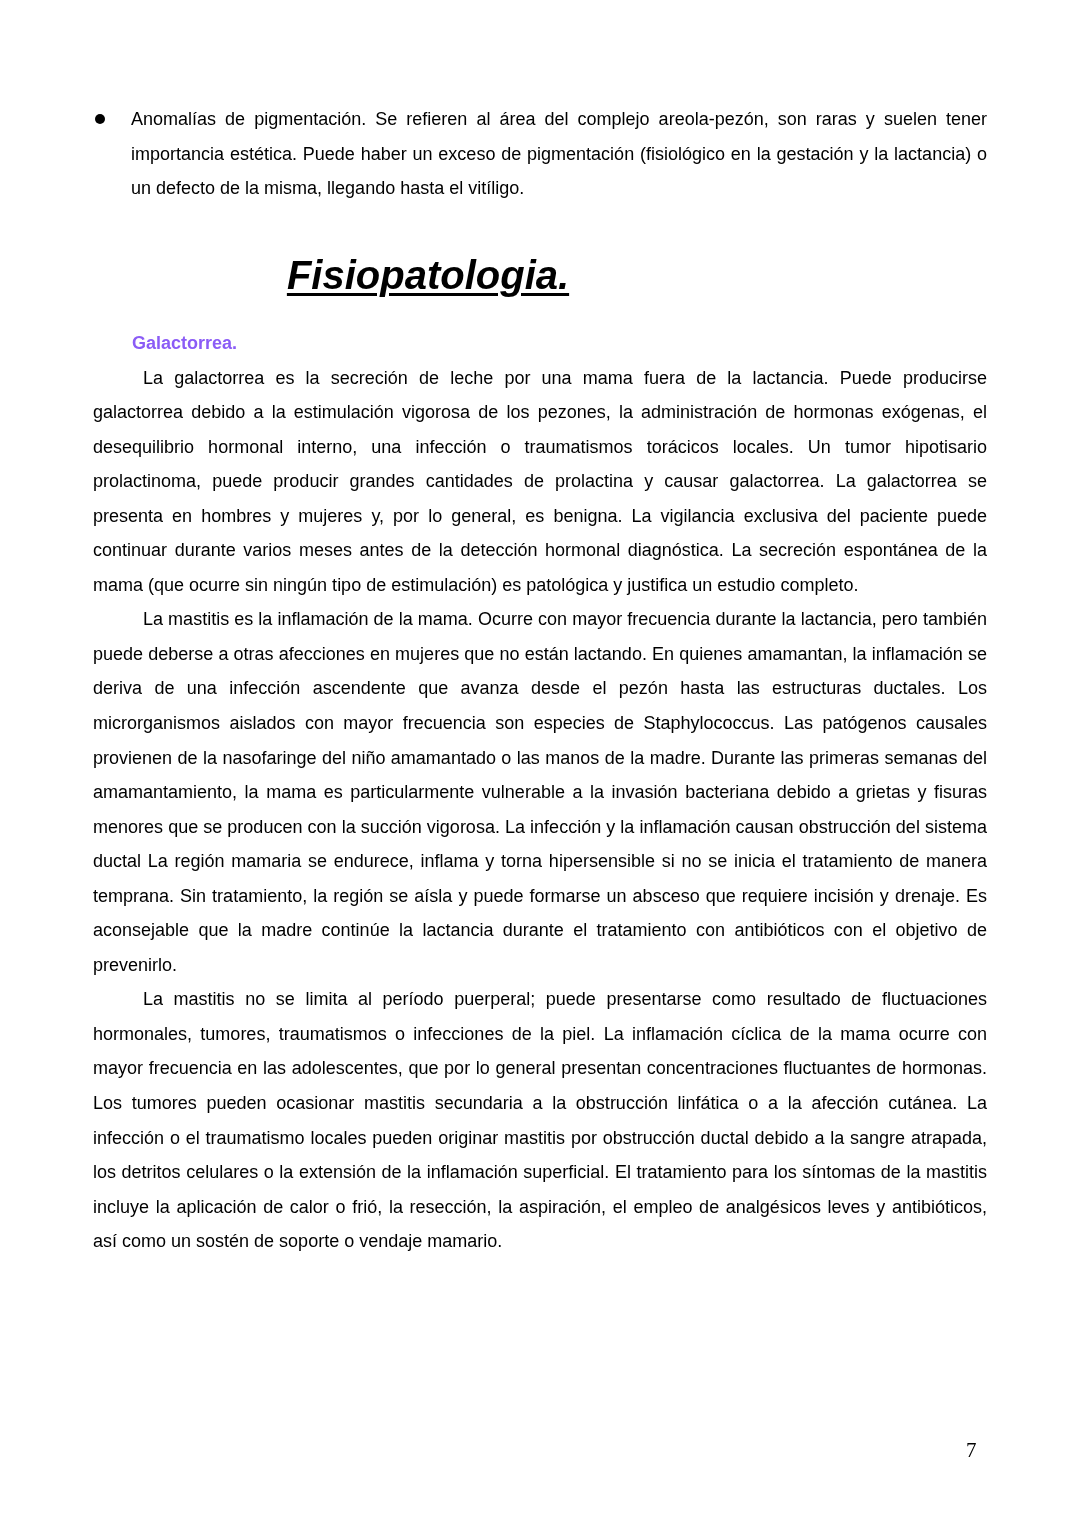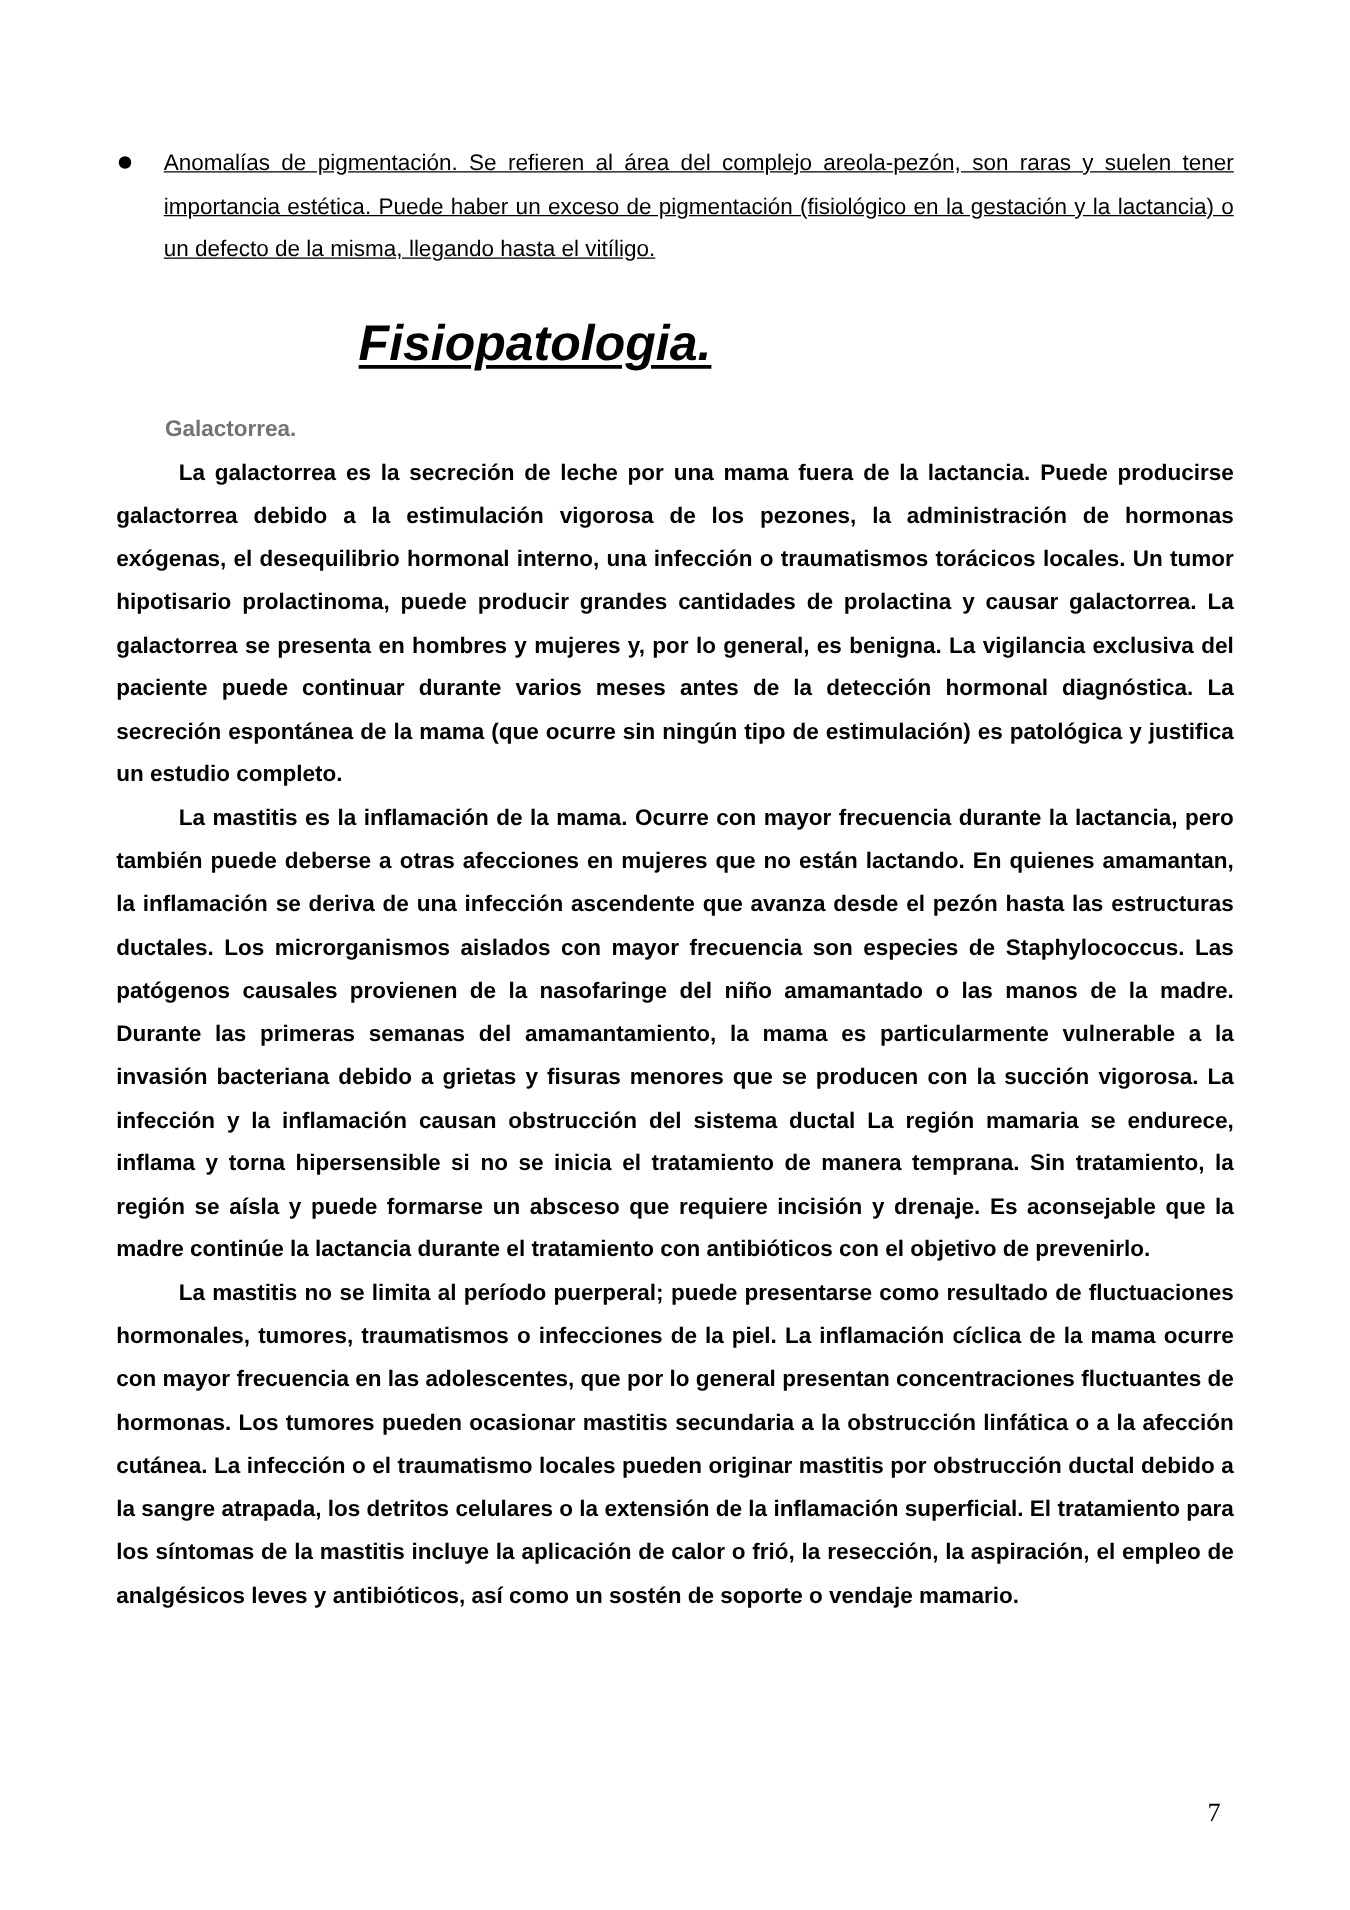--- a/index.html
+++ b/index.html
@@ -1,33 +1,33 @@
 <!DOCTYPE html>
 <html><head>
   <meta charset="utf-8">
   <style>
     html, body { margin: 0; padding: 0; background: #ffffff; }
     body { width: 1080px; height: 1528px; position: relative; overflow: hidden;
            font-family: "Liberation Sans", sans-serif; color: #000; }
     .page { position: absolute; left: 0; top: 0; width: 1080px; height: 1528px; }
-    .bullet-block { position: absolute; left: 93px; top: 113px; width: 894px; text-decoration: underline; }
+    .bullet-block { position: absolute; left: 93px; top: 102px; width: 894px; }
     .bullet-dot { position: absolute; left: 2px; top: 12px; width: 10px; height: 10px;
                   border-radius: 50%; background: #000; }
     .bullet-text { margin-left: 38px; font-size: 18px; line-height: 34.6px;
                    text-align: justify; }
     .title { position: absolute; left: 0; width: 856px; top: 250px; text-align: center;
              font-size: 40px; font-weight: bold; font-style: italic; line-height: 50px; }
     .title span { text-decoration: underline; text-decoration-thickness: 3px;
                   text-underline-offset: 4px; }
     .body { position: absolute; left: 93px; top: 326px; width: 894px;
             font-size: 18px; line-height: 34.55px; }
-    .heading { color: #737373; font-weight: bold; }
+    .heading { color: #8b5cf6; font-weight: bold; }
     .h-gal { padding-left: 39px; }
     .h-mas { padding-left: 50px; }
-    .p { text-align: justify; text-indent: 50px; margin: 0; font-weight: bold; }
+    .p { text-align: justify; text-indent: 50px; margin: 0; }
     .page-num { position: absolute; left: 966px; top: 1438px;
                 font-family: "Liberation Serif", serif; font-size: 21px; }
   </style>
 </head>
 <body>
 
 <div class="page">
 
   <div class="bullet-block">
     <span class="bullet-dot"></span>

